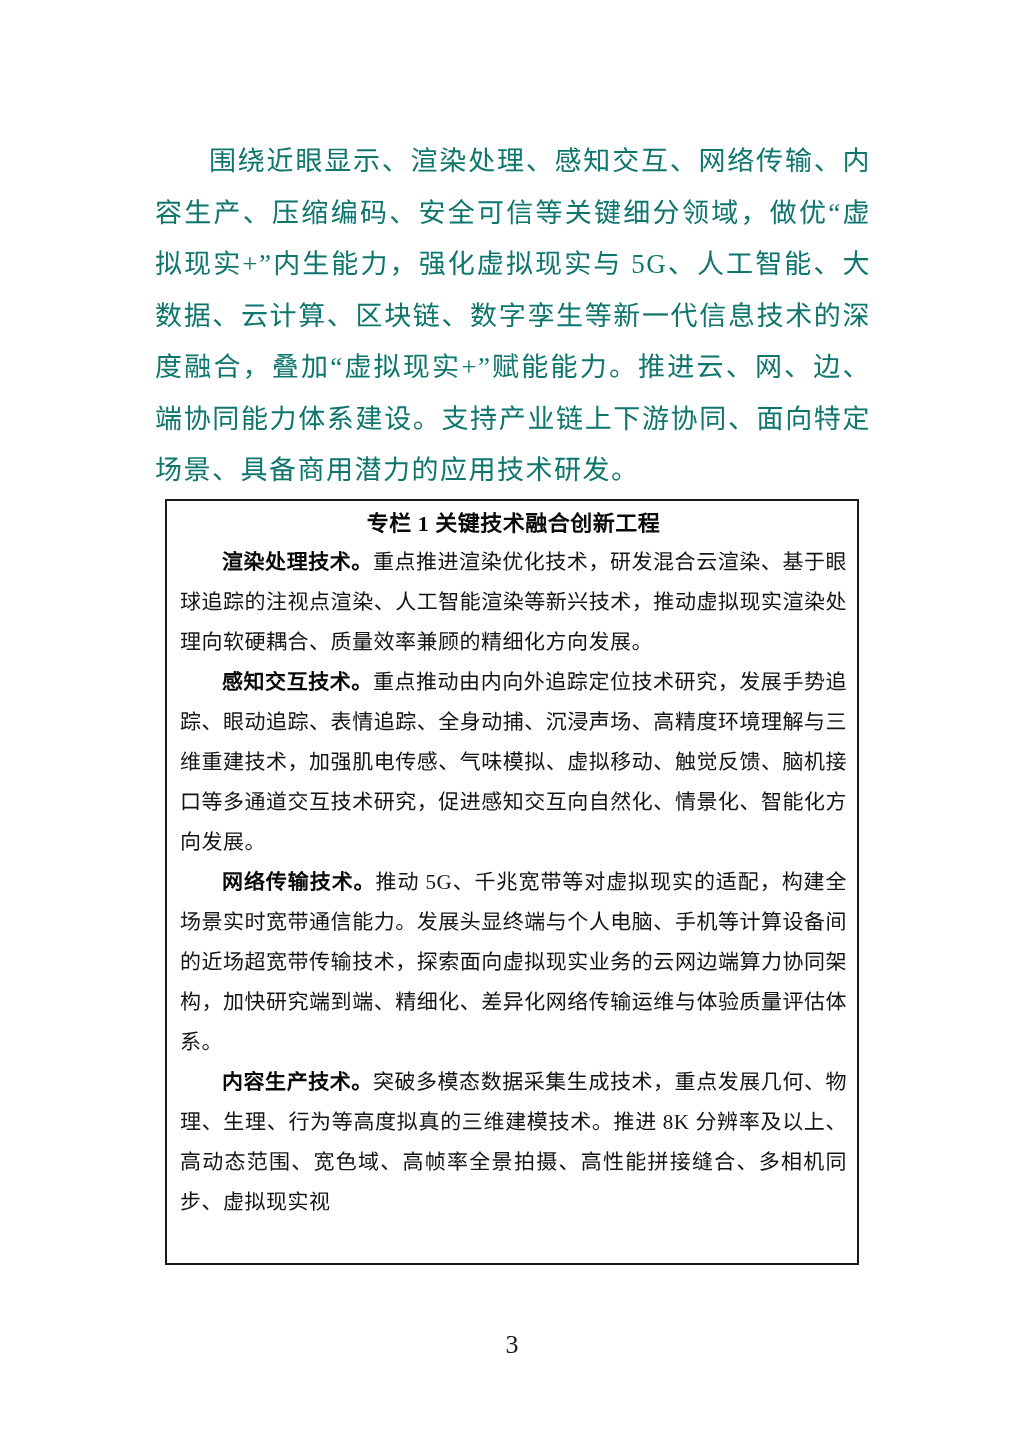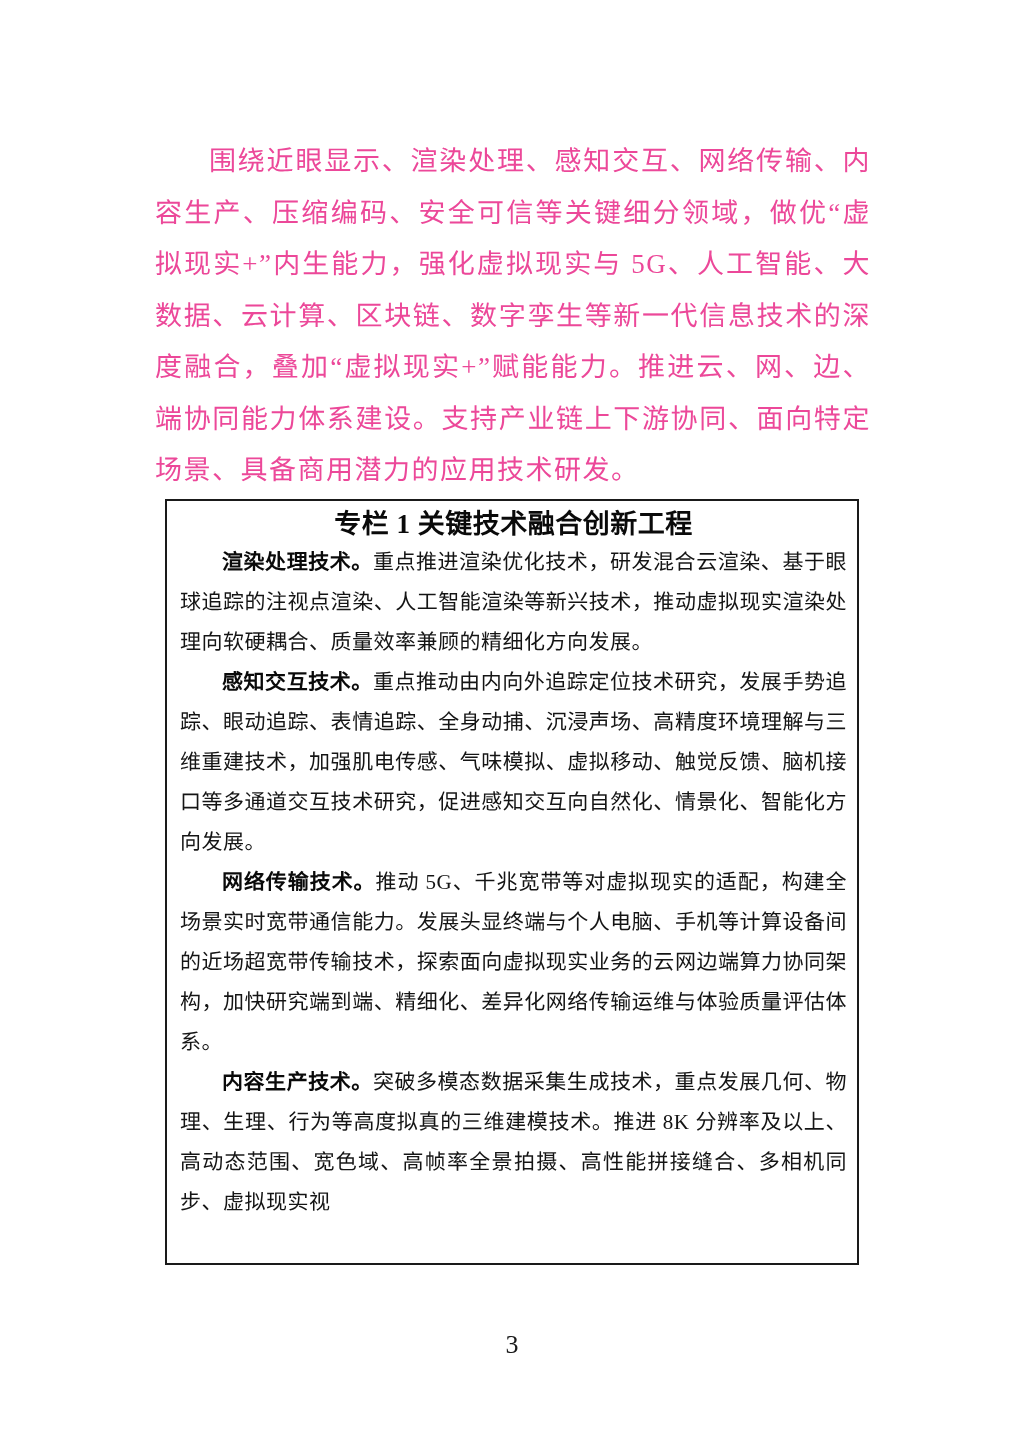--- a/index.html
+++ b/index.html
@@ -31,37 +31,37 @@
     color: #0a0a0a;
   }
   .body-para {
     margin: 0;
     font-size: 27px;
     line-height: 51.5px;
     text-indent: 2em;
     text-align: justify;
     text-justify: inter-character;
     letter-spacing: 1.5px;
-    color: #ec4899;
+    color: #0f766e;
   }
   .column-box {
     box-sizing: border-box;
     margin-left: 10px;
     margin-top: 2px;
     width: 694px;
     height: 766px;
     border: 2px solid #1a1a1a;
     padding: 5px 10px 0 13px;
     overflow: hidden;
     background: #ffffff;
   }
   .column-title {
     margin: 0;
     text-align: center;
-    font-size: 27px;
+    font-size: 22px;
     font-weight: bold;
     line-height: 36px;
     letter-spacing: 0.5px;
     color: #0a0a0a;
   }
   .column-para {
     margin: 0;
     font-size: 21px;
     line-height: 40px;
     text-indent: 2em;

